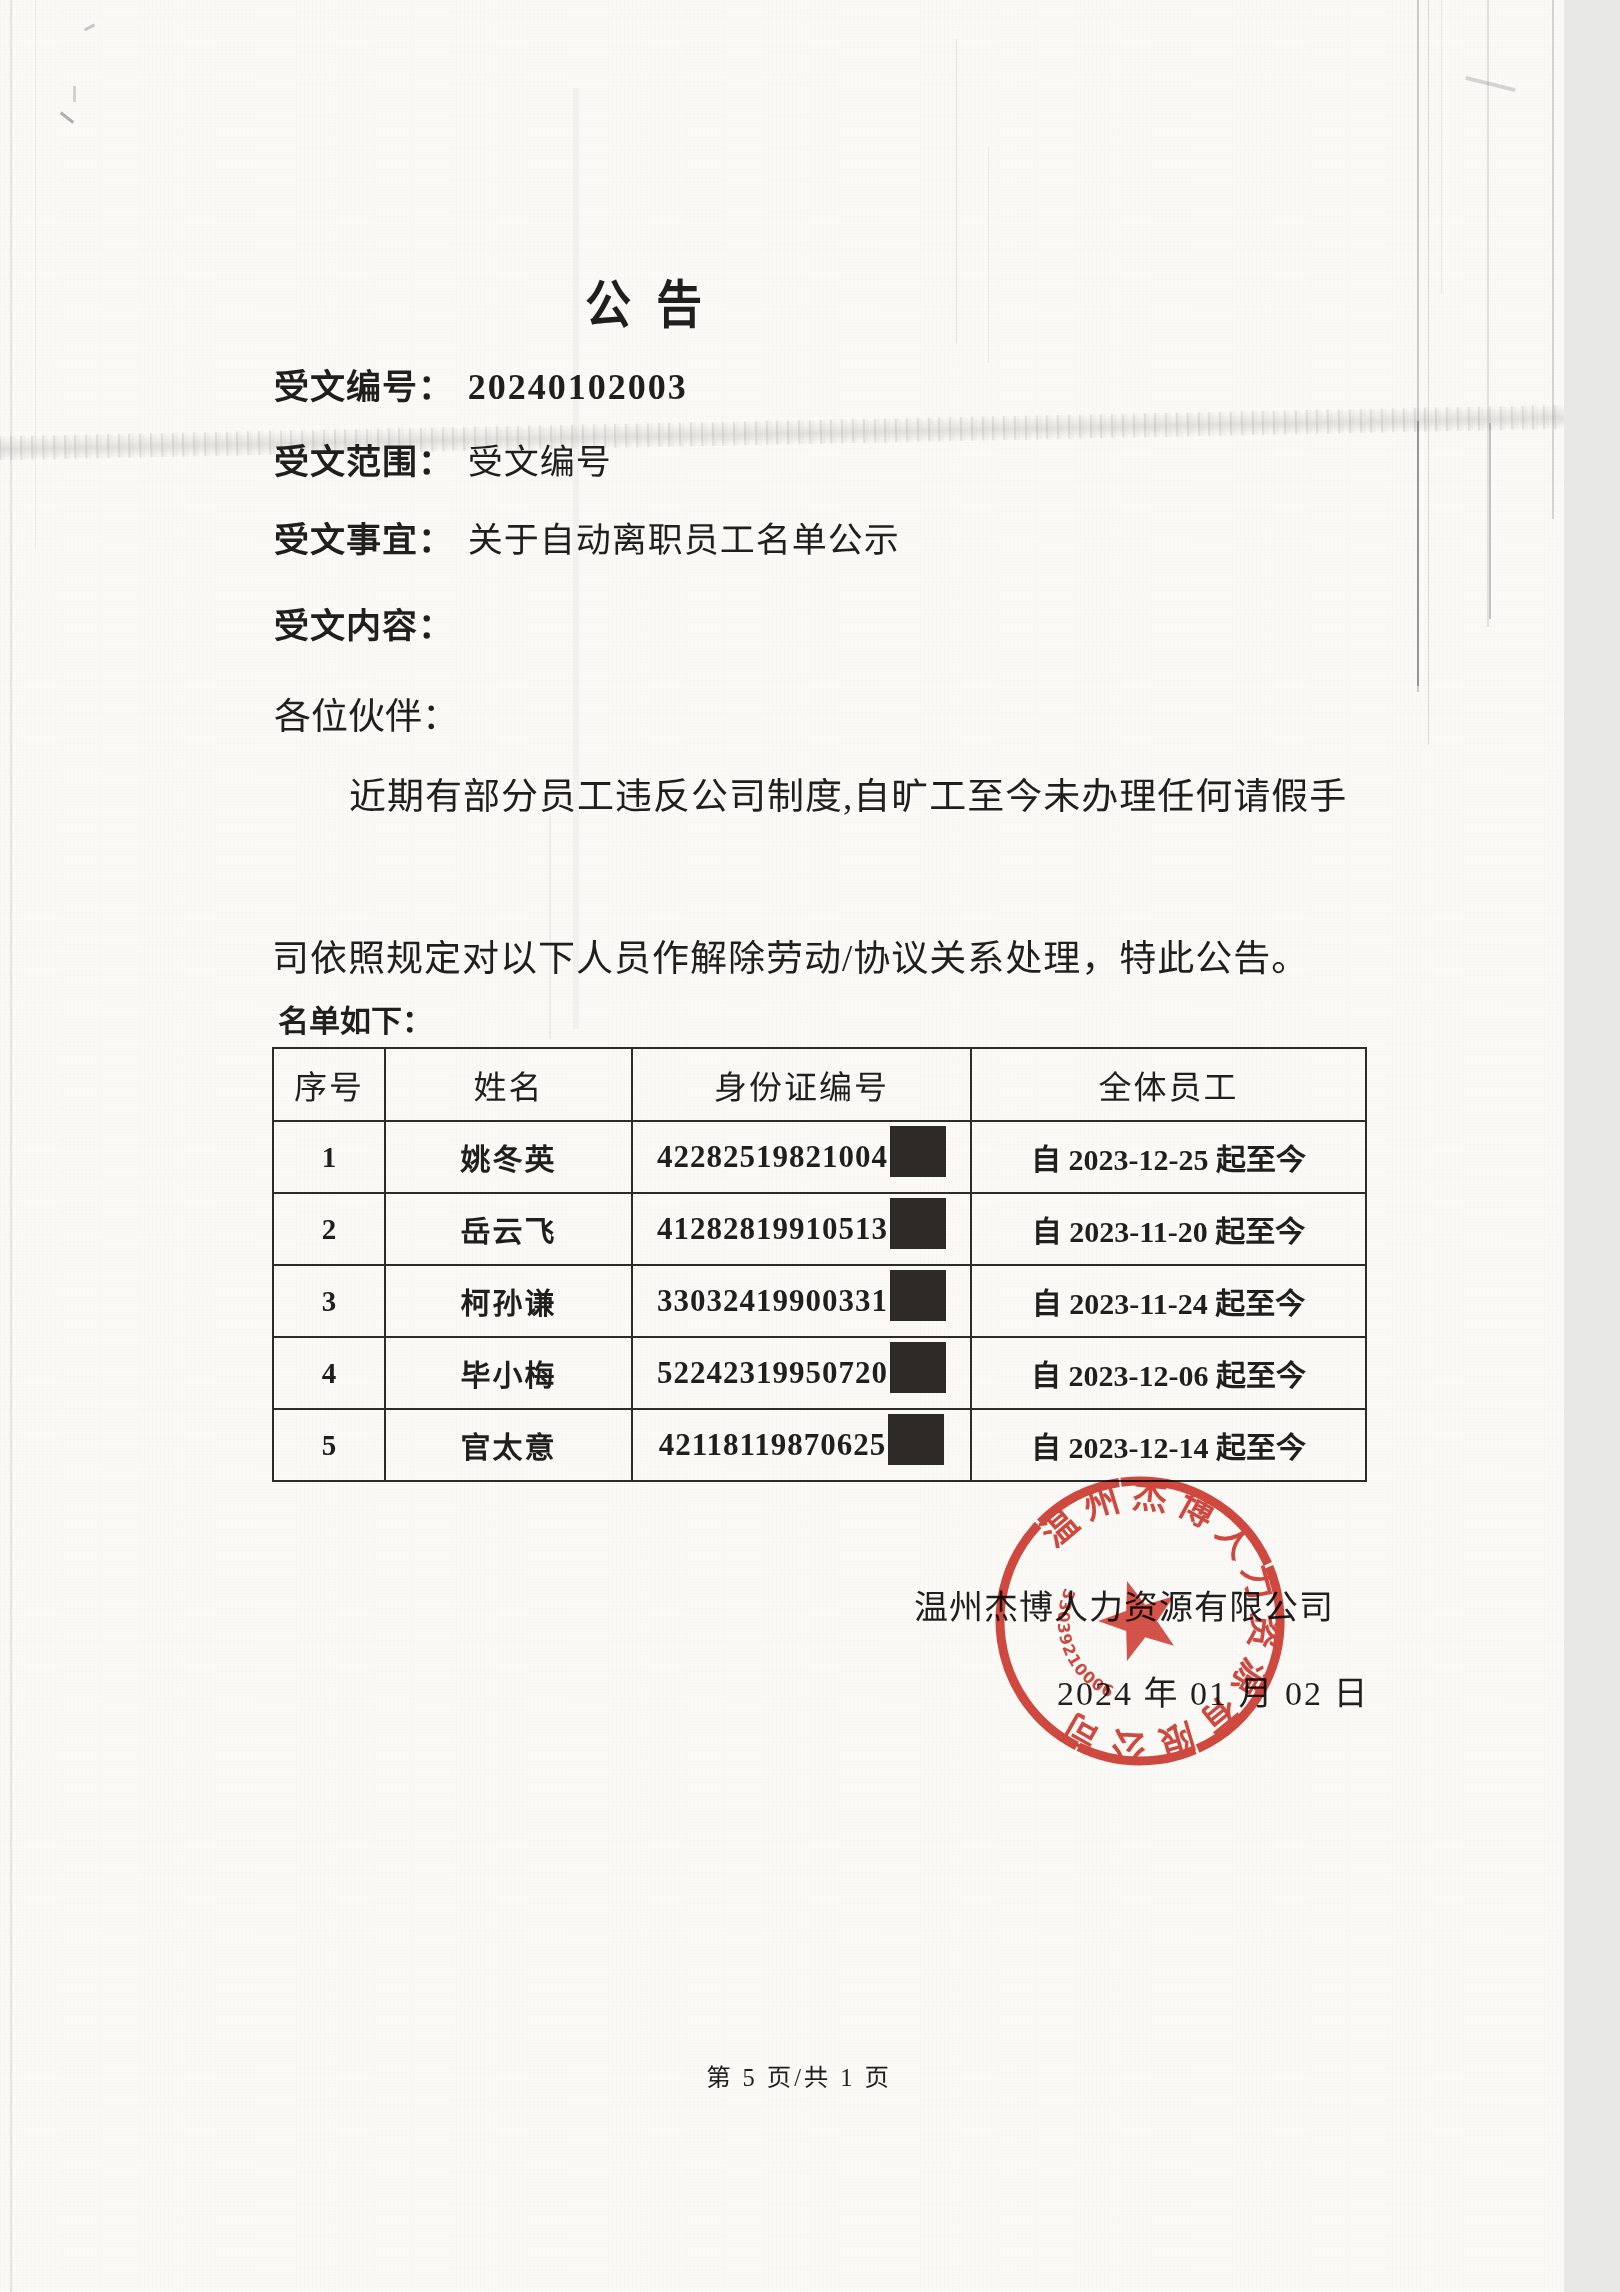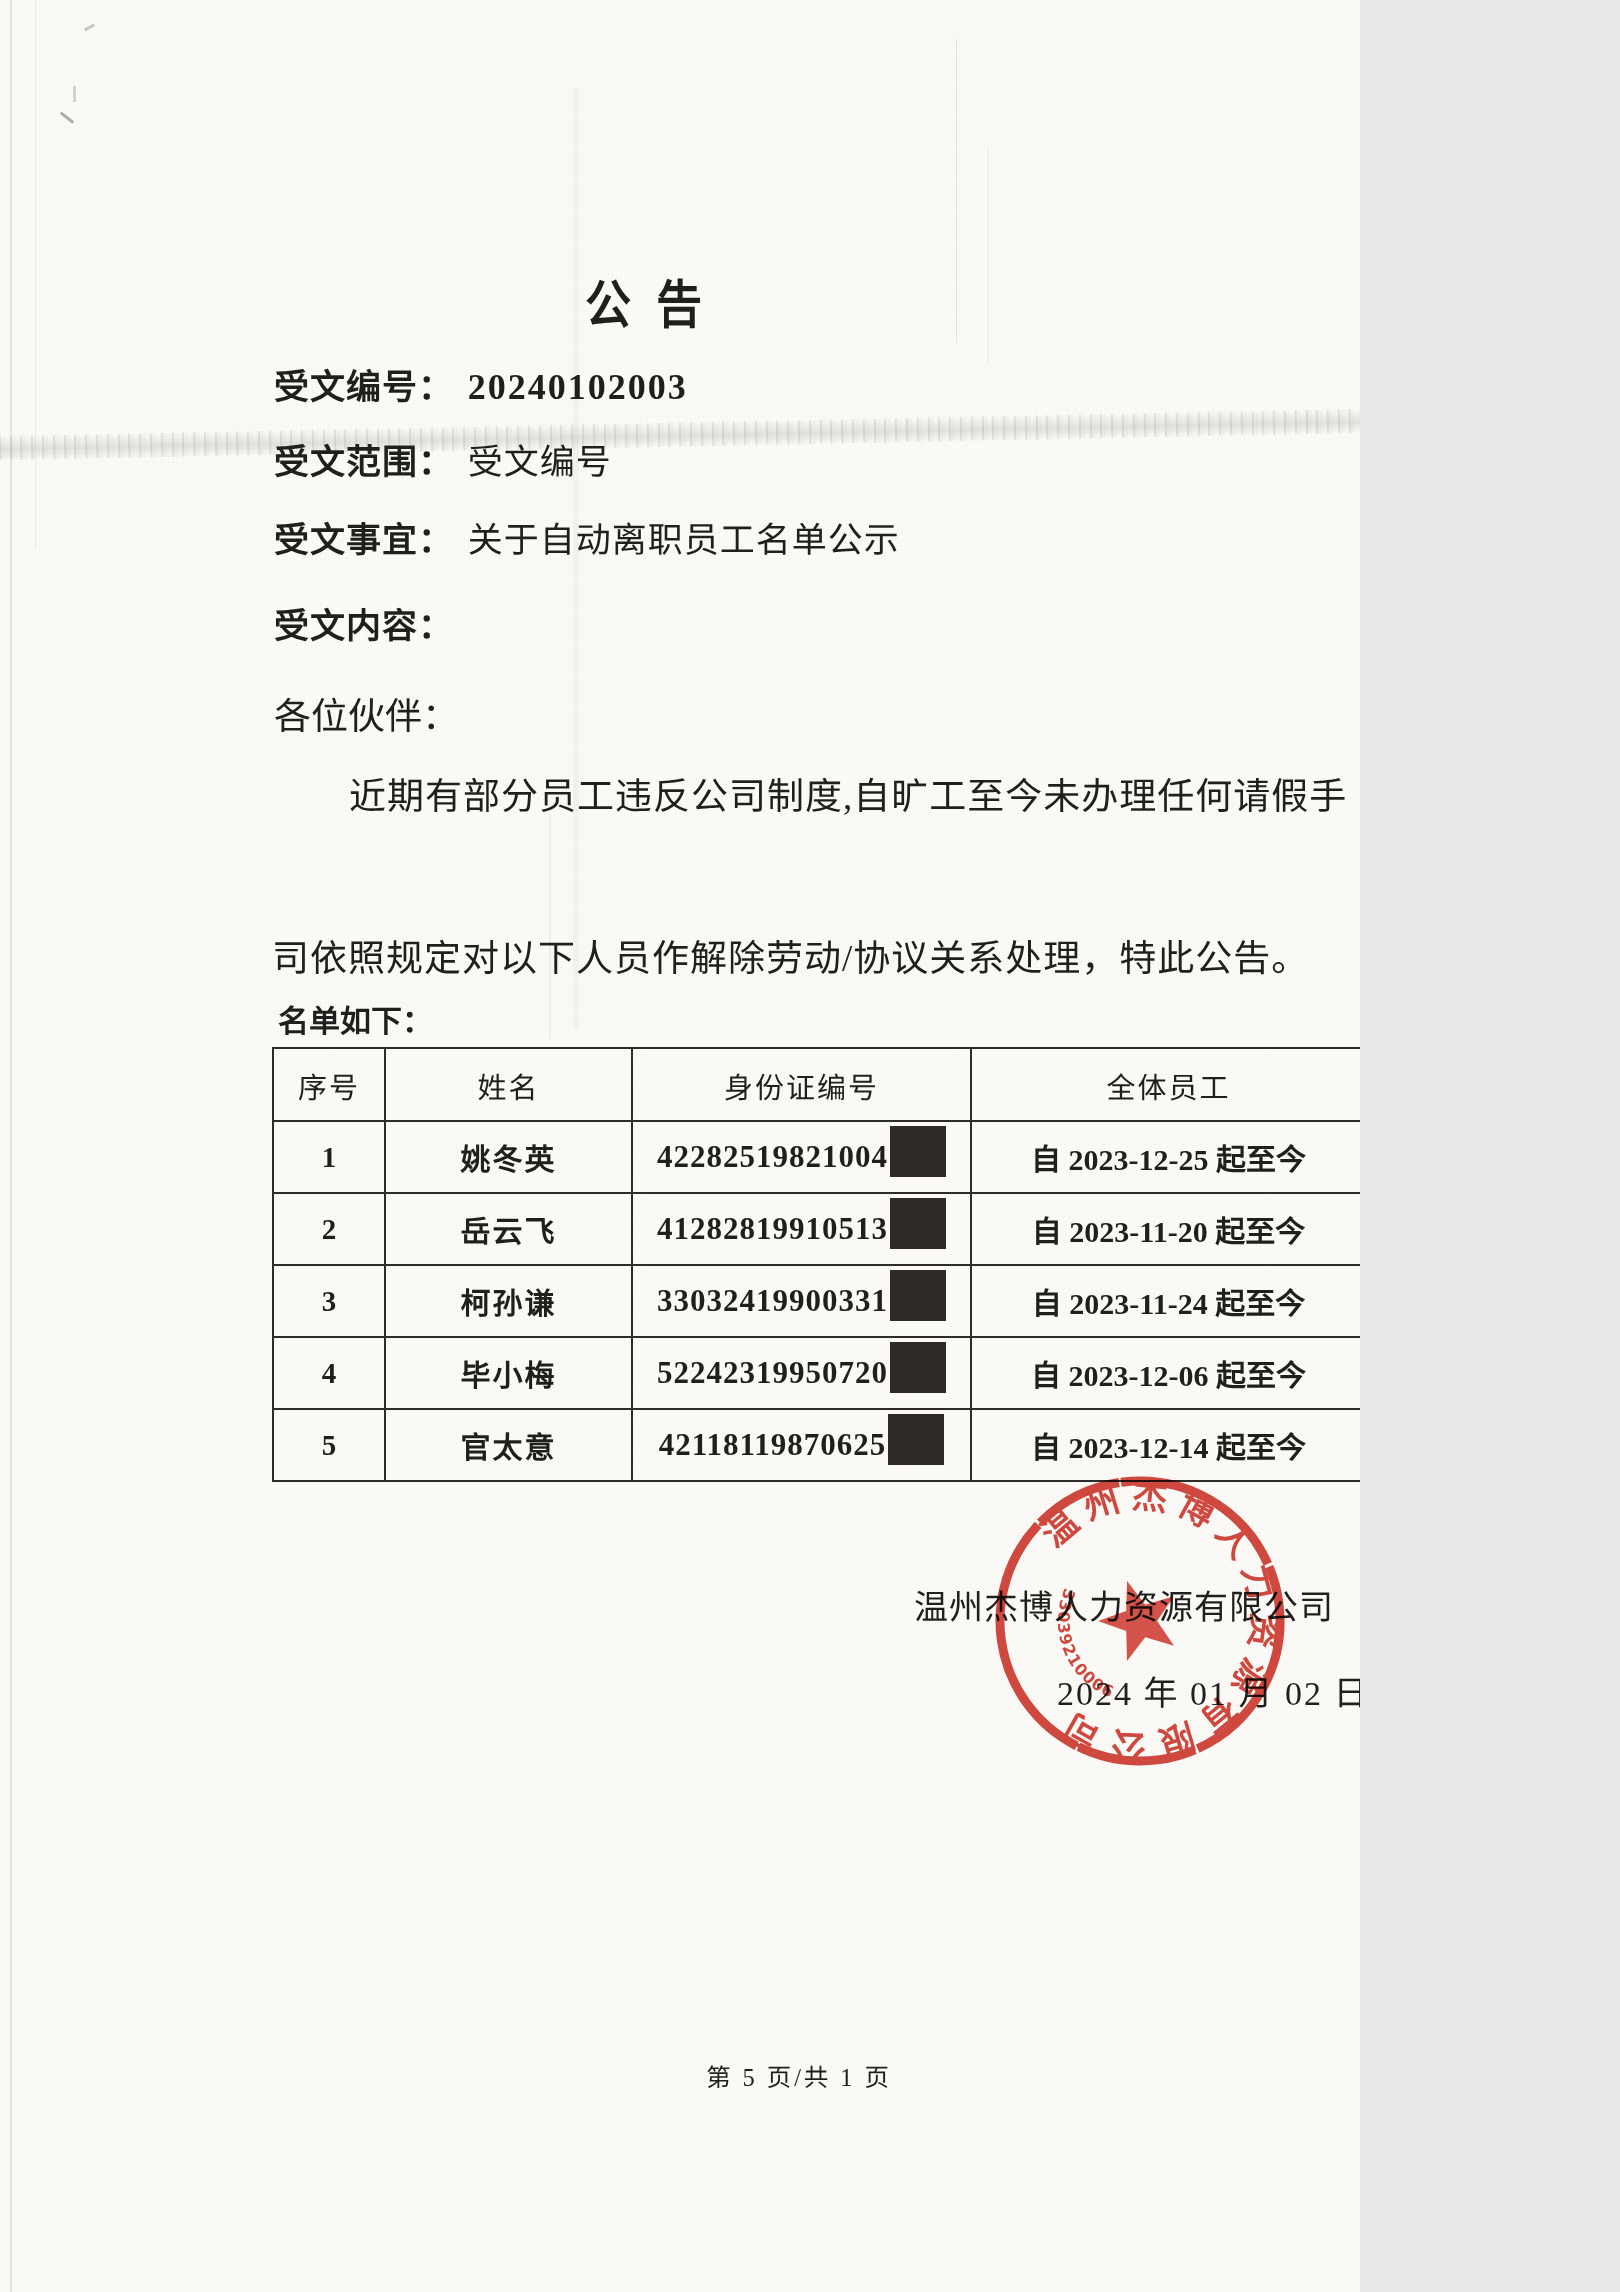--- a/index.html
+++ b/index.html
@@ -1,17 +1,17 @@
 <!DOCTYPE html>
 <html lang="zh-CN"><head>
 <meta charset="utf-8">
 <style>
   html,body{margin:0;padding:0;background:#e8e8e6;}
   .page{
-    position:relative; width:1360px; height:2293px; overflow:hidden;
+    position:relative; width:1564px; height:2293px; overflow:hidden;
     background:#fbfaf7;
     background-image:
       repeating-linear-gradient(0deg, rgba(60,60,55,0.012) 0 1px, transparent 1px 2.9px),
       repeating-linear-gradient(90deg, rgba(60,60,55,0.010) 0 1px, transparent 1px 3.9px);
     font-family:"Liberation Serif","DejaVu Serif",serif;
     color:#201f1d;
   }
   
   .title{
     position:absolute; top:263px; left:647px; transform:translateX(-50%) scaleX(.88);
@@ -29,21 +29,21 @@
   .p2{top:848px;}
   .p3{top:928px;}
   .list-intro{position:absolute; left:278px; top:996px; font-size:31px; font-weight:700; white-space:nowrap;}
   
   table.roster{
     position:absolute; left:272px; top:1047px; width:1093px;
     border-collapse:collapse; table-layout:fixed;
     border:2.9px solid #2e2c29;
   }
   table.roster td{border:2px solid #2e2c29; text-align:center; vertical-align:middle; padding:0;}
-  tr.hdr td{height:71px; font-size:29px; letter-spacing:2px;}
+  tr.hdr td{height:71px; font-size:33px; letter-spacing:2px;}
   tr.row td{height:70px;}
   td.c-no{font-size:29px; font-weight:700;}
   td.c-name{font-size:30px; font-weight:700; letter-spacing:2px;}
   td.c-date{font-size:30px; font-weight:700; padding-top:7.8px;}
   .id-wrap{display:flex; align-items:center; justify-content:center;}
   .id-text{font-size:31px; font-weight:700; letter-spacing:1px;}
   .redact{display:inline-block; width:56px; height:51px; background:#2d2a27; margin-left:2px; margin-bottom:11.8px;}
   
   .sig-company{position:absolute; left:914px; top:1580px; font-size:34px; letter-spacing:1px; white-space:nowrap;}
   .sig-date{position:absolute; left:1057px; top:1666px; font-size:34px; letter-spacing:2px; white-space:nowrap;}

